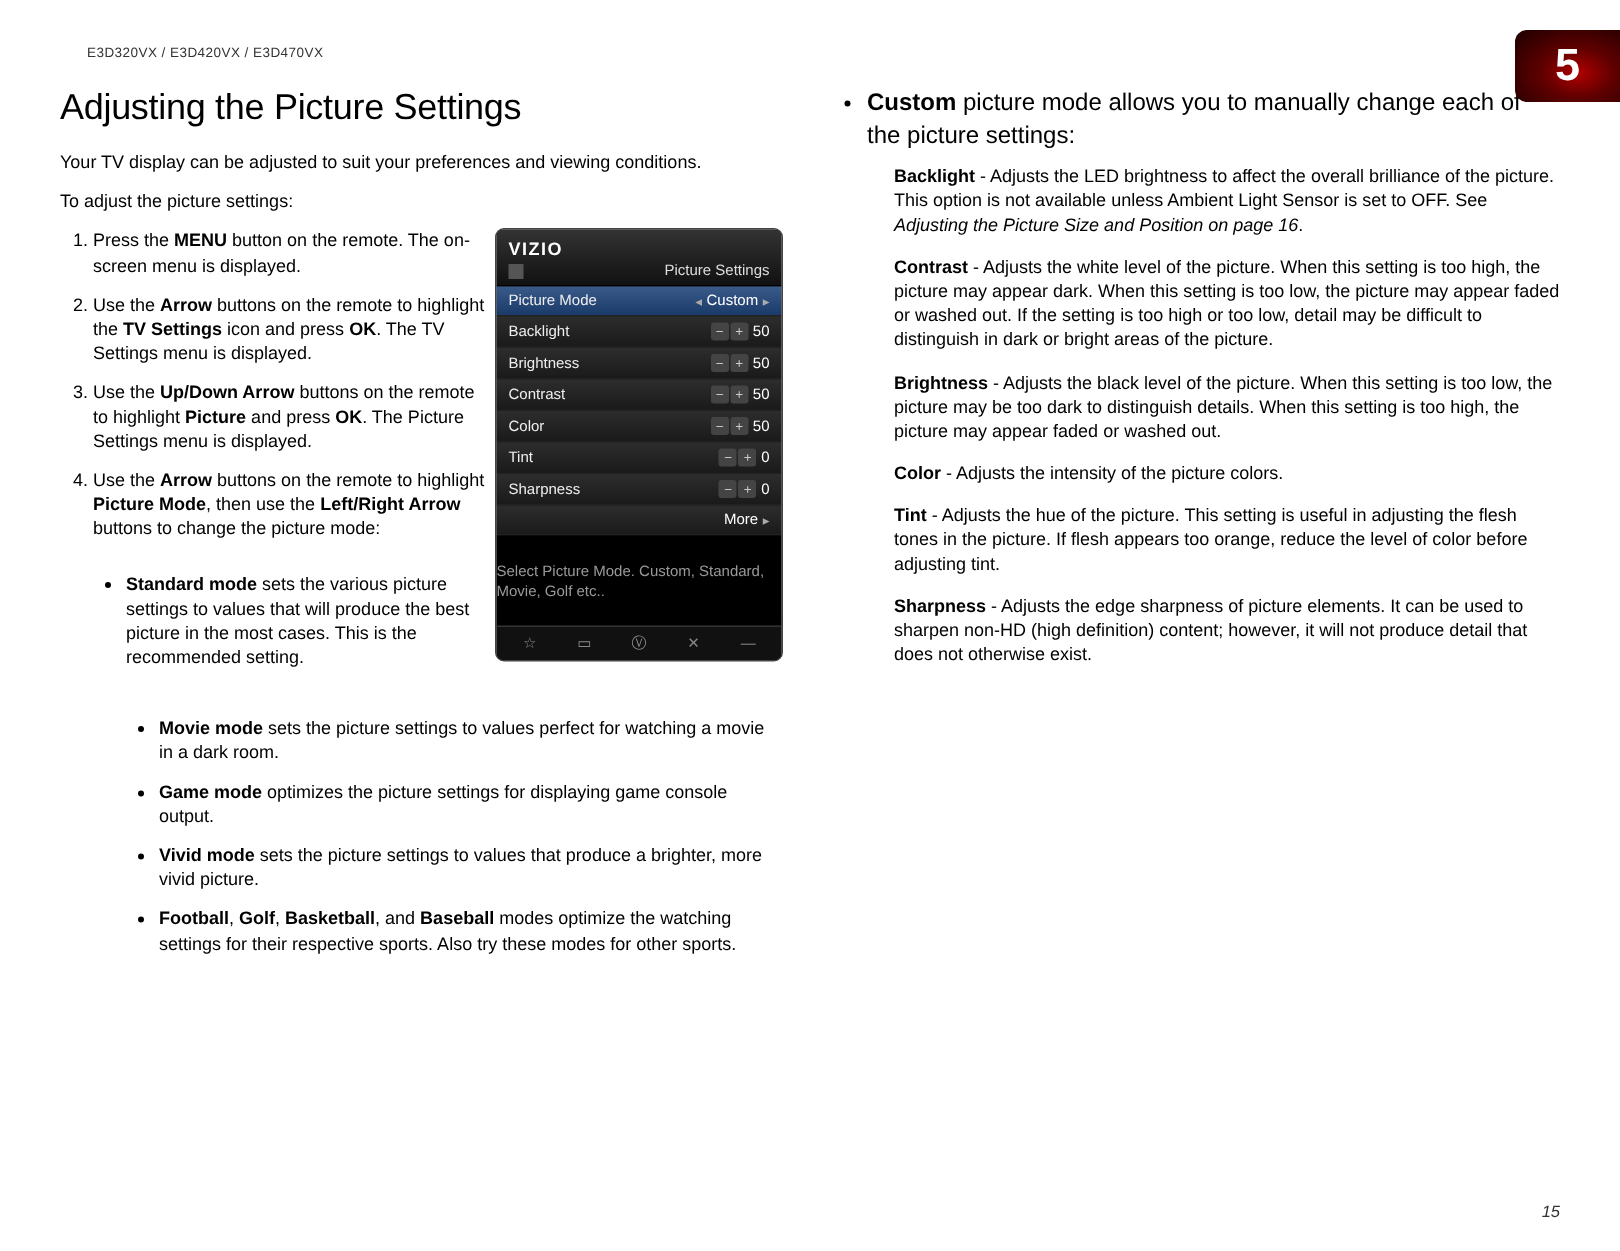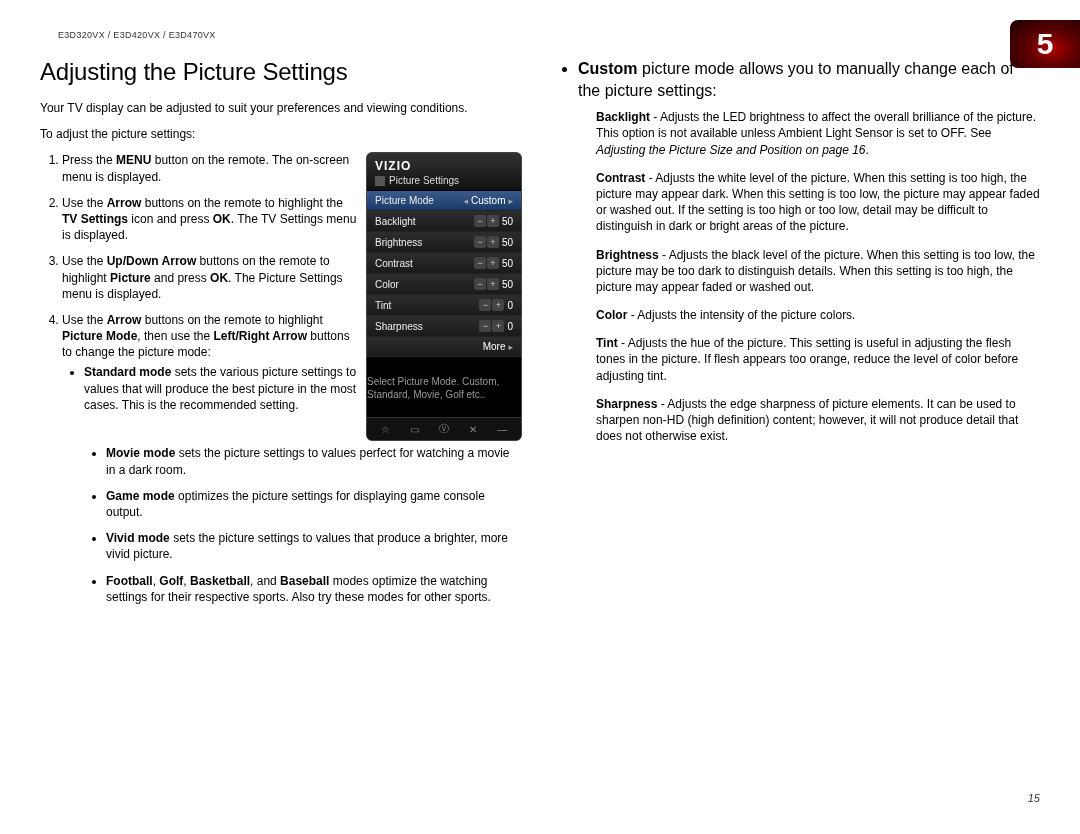--- a/index.html
+++ b/index.html
@@ -64,35 +64,35 @@
     font-size: 12px;
     line-height: 1.35;
   }
   ol.steps > li {
     margin-bottom: 10px;
     padding-right: 4px;
   }
   ul.bullets {
     list-style: disc;
     padding-left: 22px;
-    margin-top: 4px;
+    margin-top: 21px;
     font-size: 12px;
     line-height: 1.35;
   }
   ul.bullets > li {
     margin-bottom: 10px;
   }
   .steps-with-image {
     display: flex;
     gap: 3px;
     align-items: flex-start;
   }
   .steps-with-image .text-side { flex: 1; }
   .osd {
-    width: 156px;
+    width: 192px;
     background: linear-gradient(#2a2a2a,#000);
     border: 1px solid #444;
     border-radius: 6px;
     color: #eee;
     font-size: 10px;
     overflow: hidden;
     flex-shrink: 0;
   }
   .osd-header {
     padding: 6px 8px 4px 8px;
@@ -105,20 +105,21 @@
     letter-spacing: 1px;
     color: #fff;
   }
   .osd-sub {
     display: flex;
     align-items: center;
     gap: 4px;
     font-size: 10px;
     color: #ddd;
     margin-top: 2px;
+    justify-content: space-between;
   }
   .osd-sub .sq {
     width: 10px; height: 10px; background:#555; display:inline-block;
   }
   .osd-row {
     display: flex;
     justify-content: space-between;
     align-items: center;
     padding: 4px 8px;
     border-bottom: 1px solid #222;
@@ -163,21 +164,21 @@
   }
   .right-bullets > li { margin-bottom: 8px; }
   .defs {
     padding-left: 38px;
     font-size: 12px;
     line-height: 1.35;
   }
   .defs p { margin-bottom: 12px; }
   .page-num {
     position: absolute;
-    bottom: 30px;
+    bottom: 20px;
     right: 40px;
     font-size: 11px;
     color: #333;
     font-style: italic;
   }
   b { font-weight: bold; }
   i.ref { font-style: italic; }
 </style>
 </head>
 <body>

